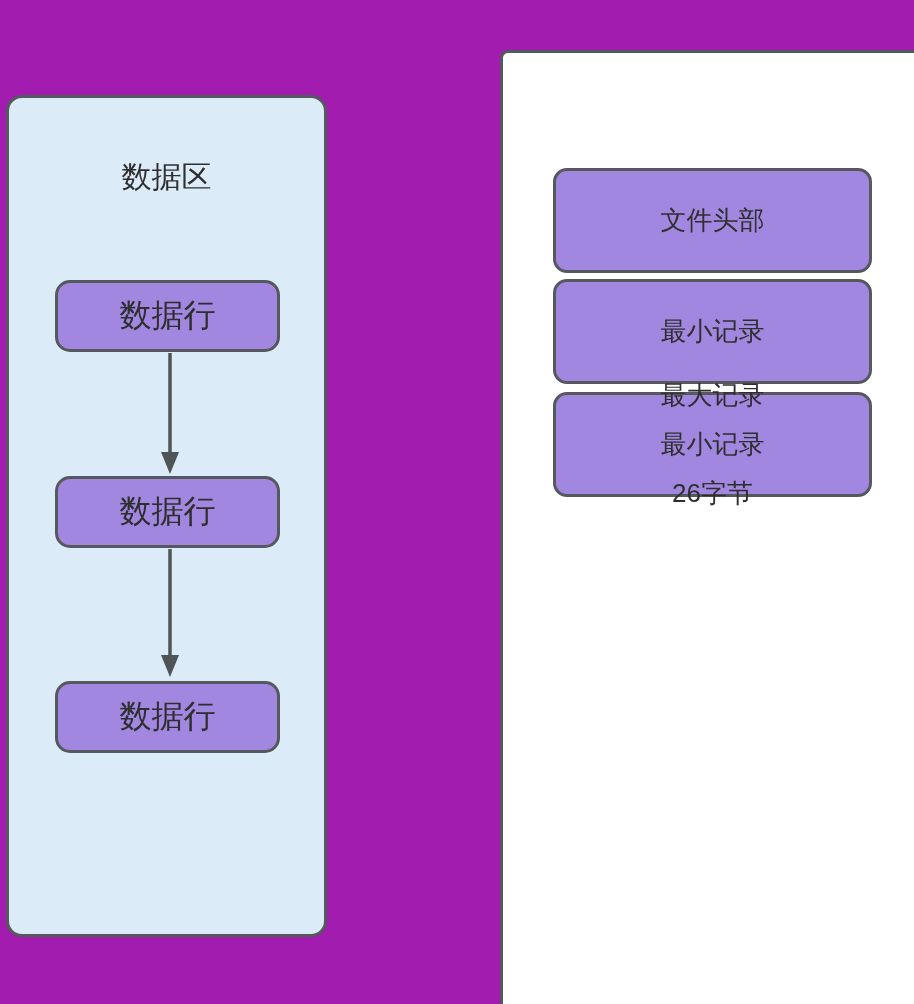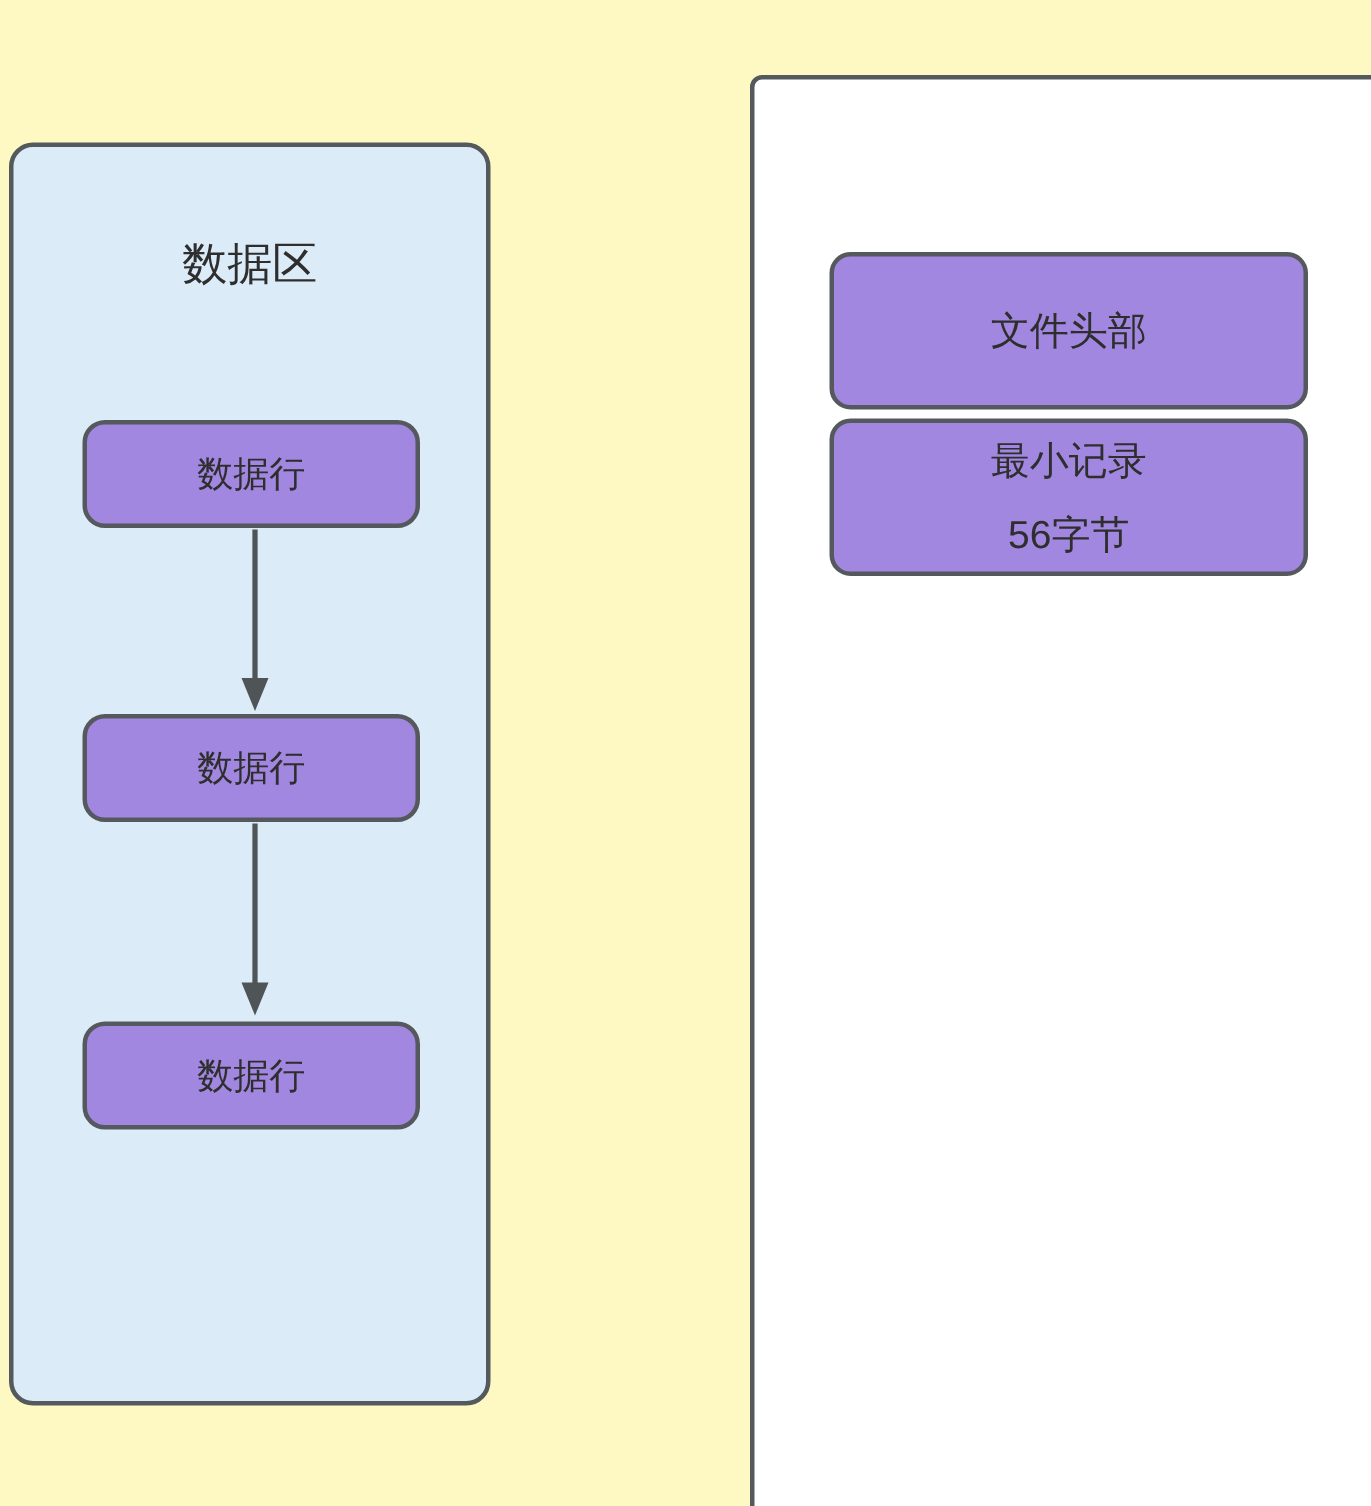--- a/index.html
+++ b/index.html
@@ -5,21 +5,21 @@
   html, body {
     margin: 0;
     padding: 0;
     background: #ffffff;
     font-family: "Liberation Sans", "DejaVu Sans", sans-serif;
   }
   .canvas {
     position: relative;
     width: 914px;
     height: 1004px;
-    background: #fef9c3;
+    background: #a21caf;
     overflow: hidden;
   }
 
   
   .left-panel {
     position: absolute;
     left: 6px;
     top: 95px;
     width: 315px;
     height: 836px;
@@ -41,21 +41,21 @@
     position: absolute;
     left: 46px;
     width: 219px;
     height: 66px;
     background: #a287e0;
     border: 3.5px solid #55595e;
     border-radius: 15px;
     display: flex;
     align-items: center;
     justify-content: center;
-    font-size: 24px;
+    font-size: 32px;
     color: #2e2e2e;
   }
   .row-box.r0 { top: 182px; }
   .row-box.r1 { top: 378px; }
   .row-box.r2 { top: 583px; }
 
   .arrow-layer {
     position: absolute;
     left: 0;
     top: 0;
@@ -135,18 +135,22 @@
   </div>
 
   <div class="right-panel">
 
     <div class="mem-box m0">
       <span class="mem-line">文件头部</span>
     </div>
 
     <div class="mem-box m1">
       <span class="mem-line">最小记录</span>
-      <span class="mem-line">56字节</span>
     </div>
 
+    <div class="mem-box m2">
+      <span class="mem-line">最大记录</span>
+      <span class="mem-line">最小记录</span>
+      <span class="mem-line">26字节</span>
+    </div>
 
   </div>
 </div>
 
 </body></html>

